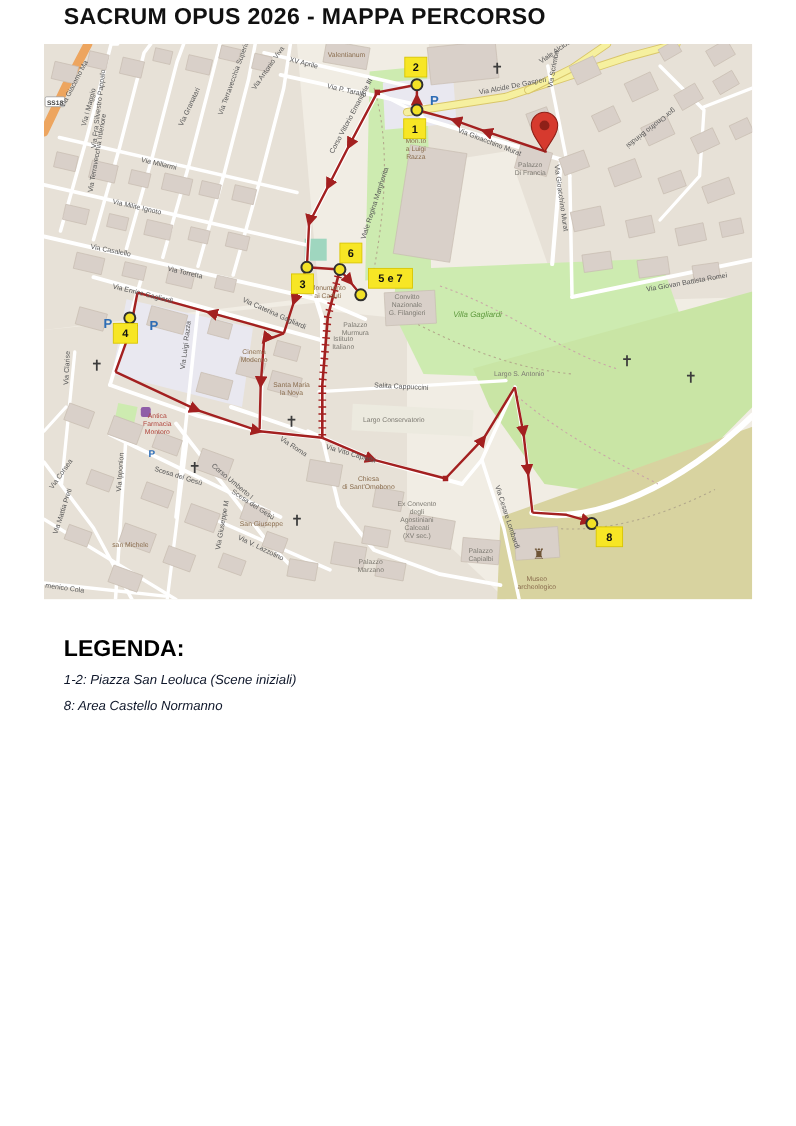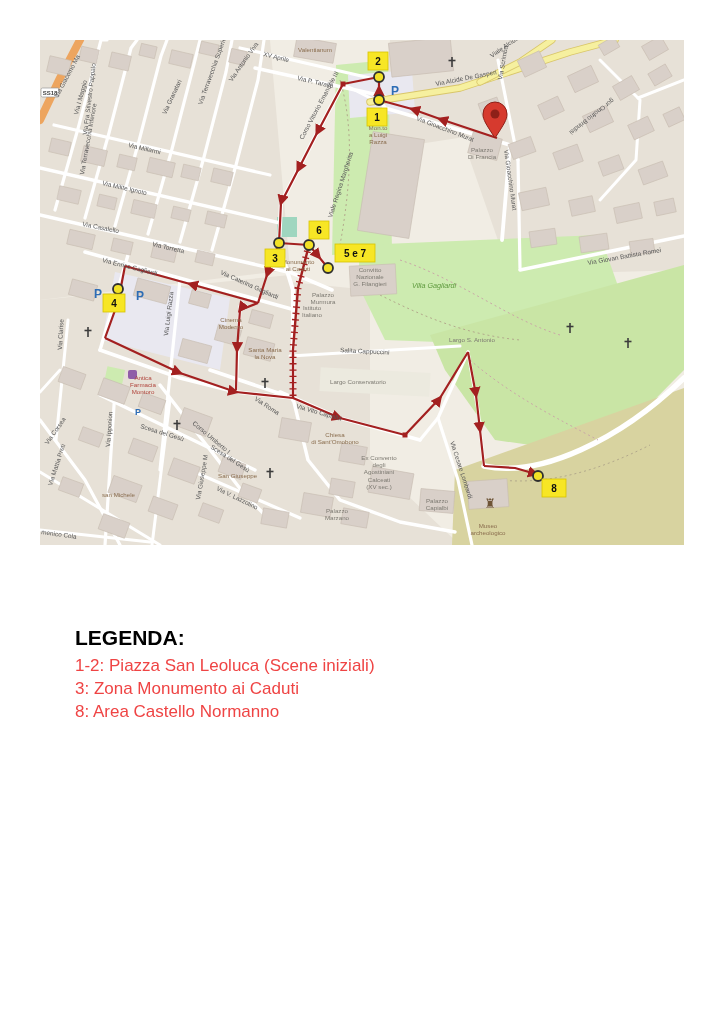--- a/index.html
+++ b/index.html
@@ -13,28 +13,29 @@
   .st{font-size:6.4px;fill:#575757;}
   .lm{font-size:6.2px;fill:#8a6d4e;}
   .lmg{font-size:6.2px;fill:#7d7a72;}
   .lmr{font-size:6.2px;fill:#b0443c;}
   .lmgrn{font-size:7.2px;fill:#5f9a3e;font-style:italic;}
   .pk{font-size:12px;fill:#2d6cb5;font-weight:bold;}
   .pksm{font-size:9px;fill:#2d6cb5;font-weight:bold;}
   .badge{font-size:6px;fill:#444;font-weight:bold;}
   .mkt{font-size:10px;font-weight:bold;fill:#111;}
   .castle{font-size:13px;fill:#6e5436;}
-  .legend{position:absolute;left:75px;top:578px;margin-top:48px;}
+  .legend{position:absolute;left:58px;top:578px;}
   .legend-h{font-size:21px;font-weight:bold;margin:0 0 10px 0;color:#000;}
-  .legend-item{font-size:17px;color:#ef4444;margin:0 0 10.5px 0;line-height:12.5px;}
+  .legend-item{font-size:12px;color:#0f172a;margin:0 0 10.5px 0;line-height:12.5px;font-style:italic;}
 </style>
 </head>
 <body>
 
 <div class="page">
+  <div class="title">SACRUM OPUS 2026 - MAPPA PERCORSO</div>
 
   <div class="map-wrap">
     <svg id="map-svg" width="644" height="505" viewBox="0 0 644 505">
         <defs>
           <marker id="arw" viewBox="0 0 10 10" refX="7" refY="5" markerWidth="5.2" markerHeight="5.2" orient="auto">
             <path d="M0,0 L10,5 L0,10 z" fill="#a32020"></path>
           </marker>
         </defs>
         <rect x="0" y="0" width="644" height="505" fill="#f1ede4"></rect>
         <polygon points="0,0 230,0 250,230 0,260" fill="#e7e1d7"></polygon>
@@ -357,16 +358,15 @@
         <g>
           <rect x="502" y="439" width="24" height="18" fill="#f7e625" stroke="#d8c400" stroke-width="0.8" filter="none"></rect>
           <text x="514" y="451.5" class="mkt" text-anchor="middle">8</text>
         </g>
       </svg>
   </div>
 
   <div class="legend">
     <div class="legend-h">LEGENDA:</div>
     <div class="legend-item">1-2: Piazza San Leoluca (Scene iniziali)</div>
-    <div class="legend-item">3: Zona Monumento ai Caduti</div>
     <div class="legend-item">8: Area Castello Normanno</div>
   </div>
 </div>
 
 </body></html>

